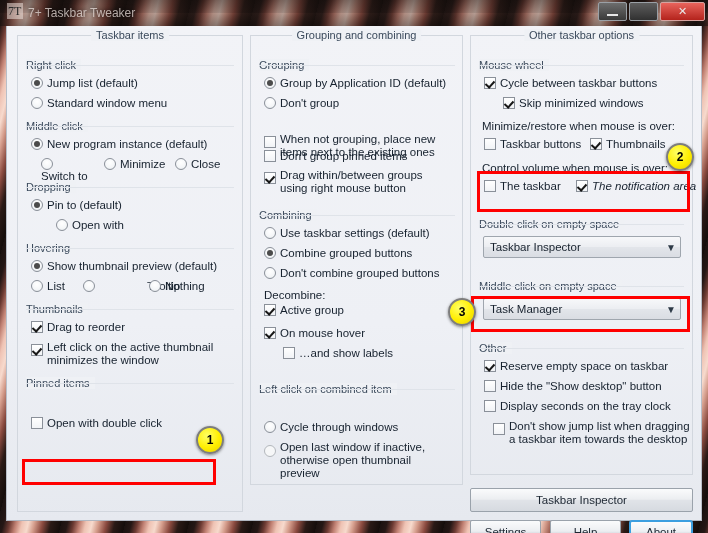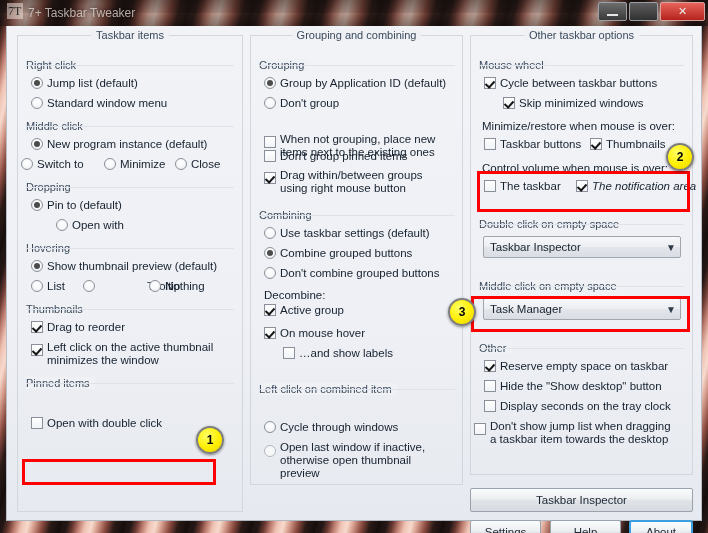--- a/index.html
+++ b/index.html
@@ -164,21 +164,21 @@
           <span class="radio"></span>
           <span class="lab">Standard window menu</span>
         </div>
 
         <div class="sub" style="left:8px;top:84px;background:#eff1f5;">Middle click</div>
         <div class="subline" style="left:8px;top:90px;width:208px;"></div>
         <div class="row" style="left:13px;top:102px;">
           <span class="radio on"></span>
           <span class="lab">New program instance (default)</span>
         </div>
-        <div class="row" style="left:3px;top:122px;">
+        <div class="row" style="left:23px;top:122px;flex-direction:column;">
           <span class="radio"></span>
           <span class="lab">Switch to</span>
         </div>
         <div class="row" style="left:86px;top:122px;">
           <span class="radio"></span>
           <span class="lab">Minimize</span>
         </div>
         <div class="row" style="left:157px;top:122px;">
           <span class="radio"></span>
           <span class="lab">Close</span>
@@ -362,21 +362,21 @@
           <span class="lab">Reserve empty space on taskbar</span>
         </div>
         <div class="row" style="left:13px;top:344px;">
           <span class="cb"></span>
           <span class="lab">Hide the "Show desktop" button</span>
         </div>
         <div class="row" style="left:13px;top:364px;">
           <span class="cb"></span>
           <span class="lab">Display seconds on the tray clock</span>
         </div>
-        <div class="row" style="left:3px;top:384px;width:202px;">
+        <div class="row" style="left:22px;top:384px;width:202px;">
           <span class="cb" style="margin-top:3px;"></span>
           <span class="lab two" style="width:182px;">Don't show jump list when dragging a taskbar item towards the desktop</span>
         </div>
       </div>
     </div>
 
     <div class="btn" style="left:463px;top:462px;width:223px;">Taskbar Inspector</div>
     <div class="btn" style="left:463px;top:494px;width:71px;">Settings</div>
     <div class="btn" style="left:543px;top:494px;width:71px;">Help</div>
     <div class="btn focus" style="left:622px;top:494px;width:64px;">About</div>

